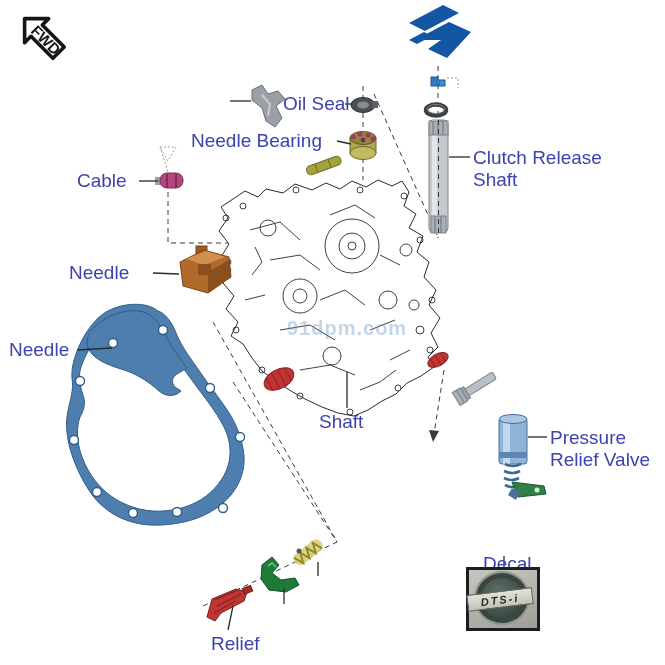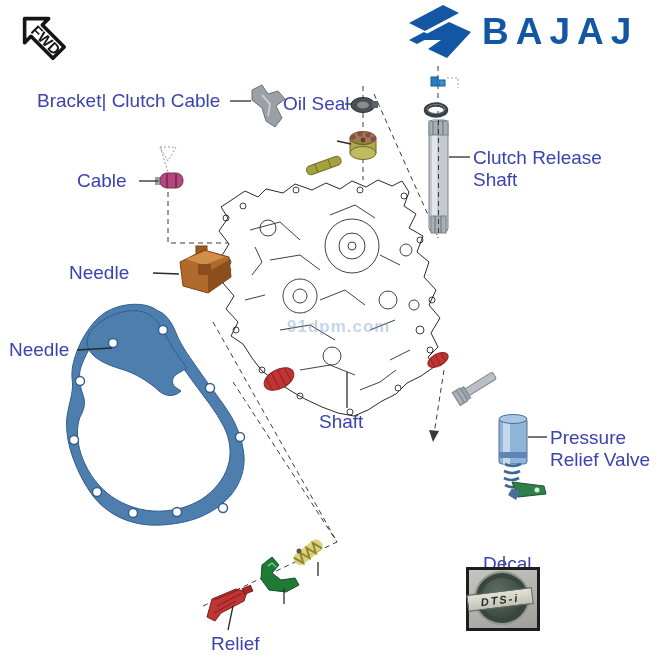--- a/index.html
+++ b/index.html
@@ -16,21 +16,21 @@
   }
   .lbl.wrap{white-space:normal;}
   
   #brand-wordmark{
     position:absolute;left:482px;top:11px;color:#1256A4;font-weight:bold;
     font-size:37px;letter-spacing:7px;transform:scaleY(.98);
     font-family:"Liberation Sans", sans-serif;
   }
   
   #watermark{
-    position:absolute;left:287px;top:317px;font-size:17px;font-weight:bold;
+    position:absolute;left:287px;top:317px;font-size:20px;font-weight:bold;
     color:rgba(110,150,200,0.40);letter-spacing:1px;
   }
   
   #decal-photo{
     position:absolute;left:466px;top:567px;width:74px;height:64px;
     background:linear-gradient(160deg,#c6c6c0 0%,#b2b2ac 55%,#9e9e98 100%);
     border:3px solid #1d1d1d;box-sizing:border-box;
   }
   #decal-ring{
     position:absolute;left:7px;top:3px;width:52px;height:50px;border-radius:50%;
@@ -286,26 +286,25 @@
     <text x="0" y="0" transform="translate(37,39) rotate(45)" text-anchor="middle" font-family="Liberation Sans, sans-serif" font-size="15" font-weight="bold" fill="#151515" dominant-baseline="middle">FWD</text>
   </svg>
 
   <svg class="abs" style="left:0;top:0" width="665" height="70" viewBox="0 0 665 70">
     <g fill="#1256A4">
       <polygon points="409,23 443,5 459,13 425,31"></polygon>
       <polygon points="415,40 449,22 471,32 447,58 428,49 441,40"></polygon>
       <polygon points="409,40 424,32 432,36 417,44"></polygon>
     </g>
   </svg>
-  <div id="brand-wordmark">BAJAJ</div>
 
   <div id="watermark">91dpm.com</div>
 
-  <div class="lbl" style="left:37px;top:90px">Bracket| Clutch Cable</div>
   <div class="lbl" style="left:283px;top:93px">Oil Seal</div>
+  <div class="lbl" style="left:191px;top:130px">Needle Bearing</div>
   <div class="lbl" style="left:77px;top:170px">Cable</div>
   <div class="lbl" style="left:69px;top:262px">Needle</div>
   <div class="lbl" style="left:9px;top:339px">Needle</div>
   <div class="lbl" style="left:319px;top:411px">Shaft</div>
   <div class="lbl wrap" style="left:550px;top:427px;width:112px">Pressure Relief Valve</div>
   <div class="lbl wrap" style="left:473px;top:147px;width:138px">Clutch Release Shaft</div>
   <div class="lbl" style="left:483px;top:553px">Decal</div>
   <div class="lbl" style="left:211px;top:633px">Relief</div>
 
   <div id="decal-photo">

